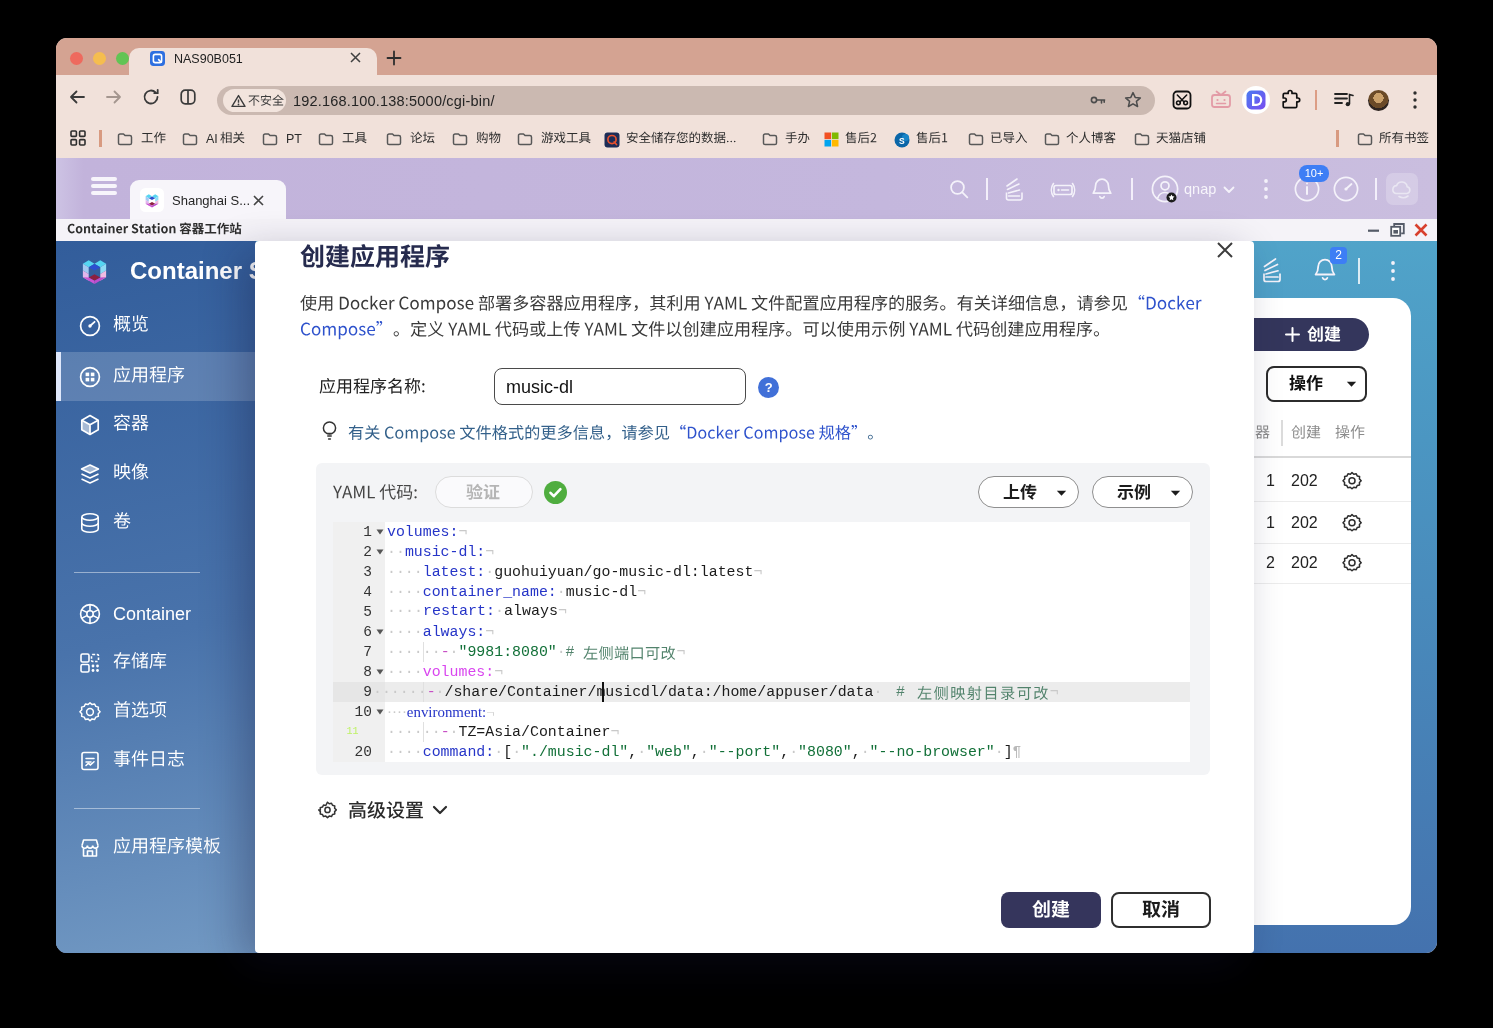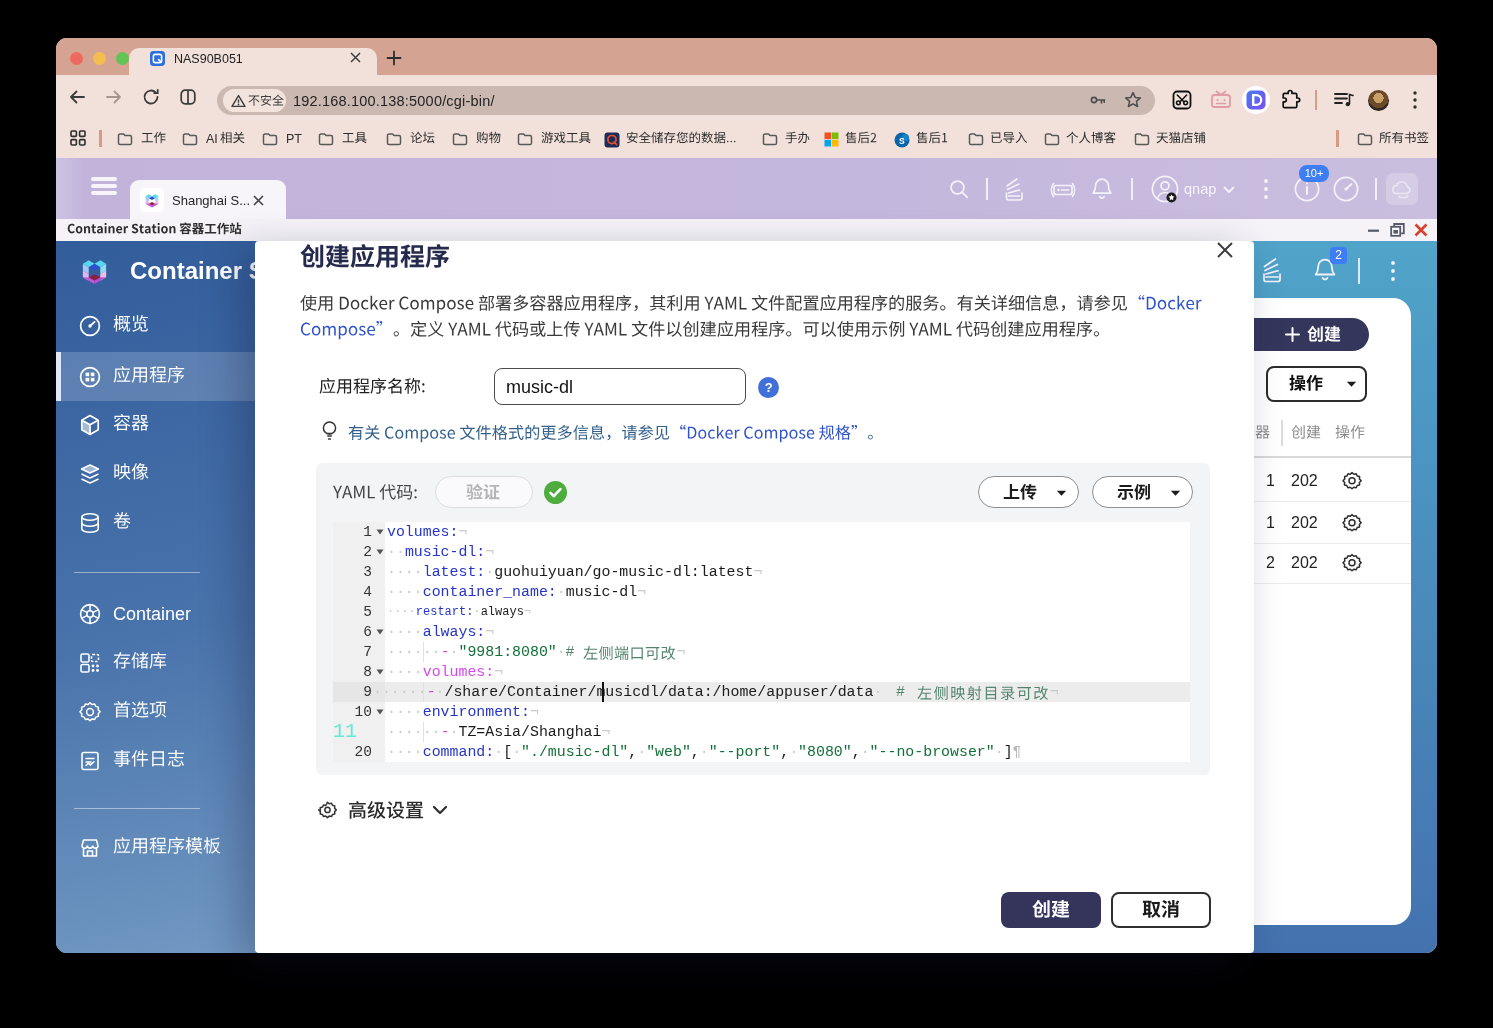--- a/index.html
+++ b/index.html
@@ -1105,33 +1105,33 @@
       <path d="M0.5 0.5L7.5 0.5 4 5.5z" fill="#555"></path>
     </svg>
   </div>
 <div style="position:absolute;left:333px;top:682px;width:39px;text-align:right;font-family:Liberation Mono,monospace;font-size:14.5px;color:#333;line-height:20px">9</div>
 <div style="position:absolute;left:333px;top:702px;width:39px;text-align:right;font-family:Liberation Mono,monospace;font-size:14.5px;color:#333;line-height:20px">10</div>
 <div style="position:absolute;left:376px;top:709px;">
     <svg width="8" height="6" viewBox="0 0 8 6">
       <path d="M0.5 0.5L7.5 0.5 4 5.5z" fill="#555"></path>
     </svg>
   </div>
-<div style="position:absolute;left:333px;top:722px;width:39px;text-align:left;font-family:Liberation Mono,monospace;font-size:20px;color:#5eead4;line-height:20px">11</div>
+<div style="position:absolute;left:333px;top:722px;width:39px;text-align:center;font-family:Liberation Mono,monospace;font-size:10px;color:#bef264;line-height:20px">11</div>
 <div style="position:absolute;left:333px;top:742px;width:39px;text-align:right;font-family:Liberation Mono,monospace;font-size:14.5px;color:#333;line-height:20px">20</div>
 <div style="position:absolute;left:387px;top:522px;font-family:Liberation Mono,monospace;font-size:14.9px;line-height:20px;white-space:pre"><span style="color:#2635c8">volumes:</span><span style="color:#c9c9c9">¬</span></div>
 <div style="position:absolute;left:387px;top:542px;font-family:Liberation Mono,monospace;font-size:14.9px;line-height:20px;white-space:pre"><span style="color:#c9c9c9">··</span><span style="color:#2635c8">music-dl:</span><span style="color:#c9c9c9">¬</span></div>
 <div style="position:absolute;left:387px;top:562px;font-family:Liberation Mono,monospace;font-size:14.9px;line-height:20px;white-space:pre"><span style="color:#c9c9c9">····</span><span style="color:#2635c8">latest:</span><span style="color:#c9c9c9">·</span><span style="color:#1b1b1b">guohuiyuan/go-music-dl:latest</span><span style="color:#c9c9c9">¬</span></div>
 <div style="position:absolute;left:387px;top:582px;font-family:Liberation Mono,monospace;font-size:14.9px;line-height:20px;white-space:pre"><span style="color:#c9c9c9">····</span><span style="color:#2635c8">container_name:</span><span style="color:#c9c9c9">·</span><span style="color:#1b1b1b">music-dl</span><span style="color:#c9c9c9">¬</span></div>
-<div style="position:absolute;left:387px;top:602px;font-family:Liberation Mono,monospace;font-size:12px;line-height:20px;white-space:pre"><span style="color:#c9c9c9">····</span><span style="color:#2635c8">restart:</span><span style="color:#c9c9c9">·</span><span style="color:#1b1b1b">always</span><span style="color:#c9c9c9">¬</span></div>
+<div style="position:absolute;left:387px;top:602px;font-family:Liberation Mono,monospace;font-size:15px;line-height:20px;white-space:pre"><span style="color:#c9c9c9">····</span><span style="color:#2635c8">restart:</span><span style="color:#c9c9c9">·</span><span style="color:#1b1b1b">always</span><span style="color:#c9c9c9">¬</span></div>
 <div style="position:absolute;left:387px;top:622px;font-family:Liberation Mono,monospace;font-size:14.9px;line-height:20px;white-space:pre"><span style="color:#c9c9c9">····</span><span style="color:#2635c8">always:</span><span style="color:#c9c9c9">¬</span></div>
 <div style="position:absolute;left:387px;top:642px;font-family:Liberation Mono,monospace;font-size:14.9px;line-height:20px;white-space:pre"><span style="color:#c9c9c9">······</span><span style="color:#c750c5">-</span><span style="color:#c9c9c9">·</span><span style="color:#127038">"9981:8080"</span><span style="color:#c9c9c9">·</span></div>
 <div style="position:absolute;left:387px;top:662px;font-family:Liberation Mono,monospace;font-size:14.9px;line-height:20px;white-space:pre"><span style="color:#c9c9c9">····</span><span style="color:#d946ef">volumes:</span><span style="color:#c9c9c9">¬</span></div>
 <div style="position:absolute;left:373px;top:682px;font-family:Liberation Mono, monospace;font-size:14.9px;line-height:20px;white-space:pre"><span style="color:#c9c9c9">······</span><span style="color:#c750c5">-</span><span style="color:#c9c9c9">·</span><span style="color:#1b1b1b">/share/Container/musicdl/data:/home/appuser/data</span><span style="color:#c9c9c9">·</span></div>
-<div style="position:absolute;left:387px;top:702px;font-family:Liberation Mono, monospace;font-size:14.9px;line-height:20px;white-space:pre"><span style="color:#c9c9c9">····</span><span style="color:#2635c8">environment:</span><span style="color:#c9c9c9">¬</span></div>
-<div style="position:absolute;left:387px;top:722px;font-family:Liberation Mono,monospace;font-size:14.9px;line-height:20px;white-space:pre"><span style="color:#c9c9c9">······</span><span style="color:#c750c5">-</span><span style="color:#c9c9c9">·</span><span style="color:#1b1b1b">TZ=Asia/Shanghai</span><span style="color:#c9c9c9">¬</span></div>
+<div style="position:absolute;left:387px;top:702px;font-family:Liberation Serif, serif;font-size:14.9px;line-height:20px;white-space:pre"><span style="color:#c9c9c9">····</span><span style="color:#2635c8">environment:</span><span style="color:#c9c9c9">¬</span></div>
+<div style="position:absolute;left:387px;top:722px;font-family:Liberation Mono,monospace;font-size:14.9px;line-height:20px;white-space:pre"><span style="color:#c9c9c9">······</span><span style="color:#c750c5">-</span><span style="color:#c9c9c9">·</span><span style="color:#1b1b1b">TZ=Asia/Container</span><span style="color:#c9c9c9">¬</span></div>
 <div style="position:absolute;left:387px;top:742px;font-family:Liberation Mono,monospace;font-size:14.9px;line-height:20px;white-space:pre"><span style="color:#c9c9c9">····</span><span style="color:#2635c8">command:</span><span style="color:#c9c9c9">·</span><span style="color:#1b1b1b">[</span><span style="color:#c9c9c9">·</span><span style="color:#127038">"./music-dl"</span><span style="color:#1b1b1b">,</span><span style="color:#c9c9c9">·</span><span style="color:#127038">"web"</span><span style="color:#1b1b1b">,</span><span style="color:#c9c9c9">·</span><span style="color:#127038">"--port"</span><span style="color:#1b1b1b">,</span><span style="color:#c9c9c9">·</span><span style="color:#127038">"8080"</span><span style="color:#1b1b1b">,</span><span style="color:#c9c9c9">·</span><span style="color:#127038">"--no-browser"</span><span style="color:#c9c9c9">·</span><span style="color:#1b1b1b">]</span><span style="color:#b9b9b9">¶</span></div>
 <div style="position:absolute;left:565.6px;top:644px;font-family:Liberation Mono,monospace;font-size:14.9px;line-height:16px;color:#52836c">#</div>
 <div style="position:absolute;left:583.46px;top:645px;">
     <svg width="93" height="19" viewBox="0 0 93 19" fill="#52836c">
       <g transform="translate(0,13.7) scale(0.0152)">
         <use href="#r5de6" x="0"></use>
         <use href="#r4fa7" x="1020"></use>
         <use href="#r7aef" x="2039"></use>
         <use href="#r53e3" x="3059"></use>
         <use href="#r53ef" x="4079"></use>

